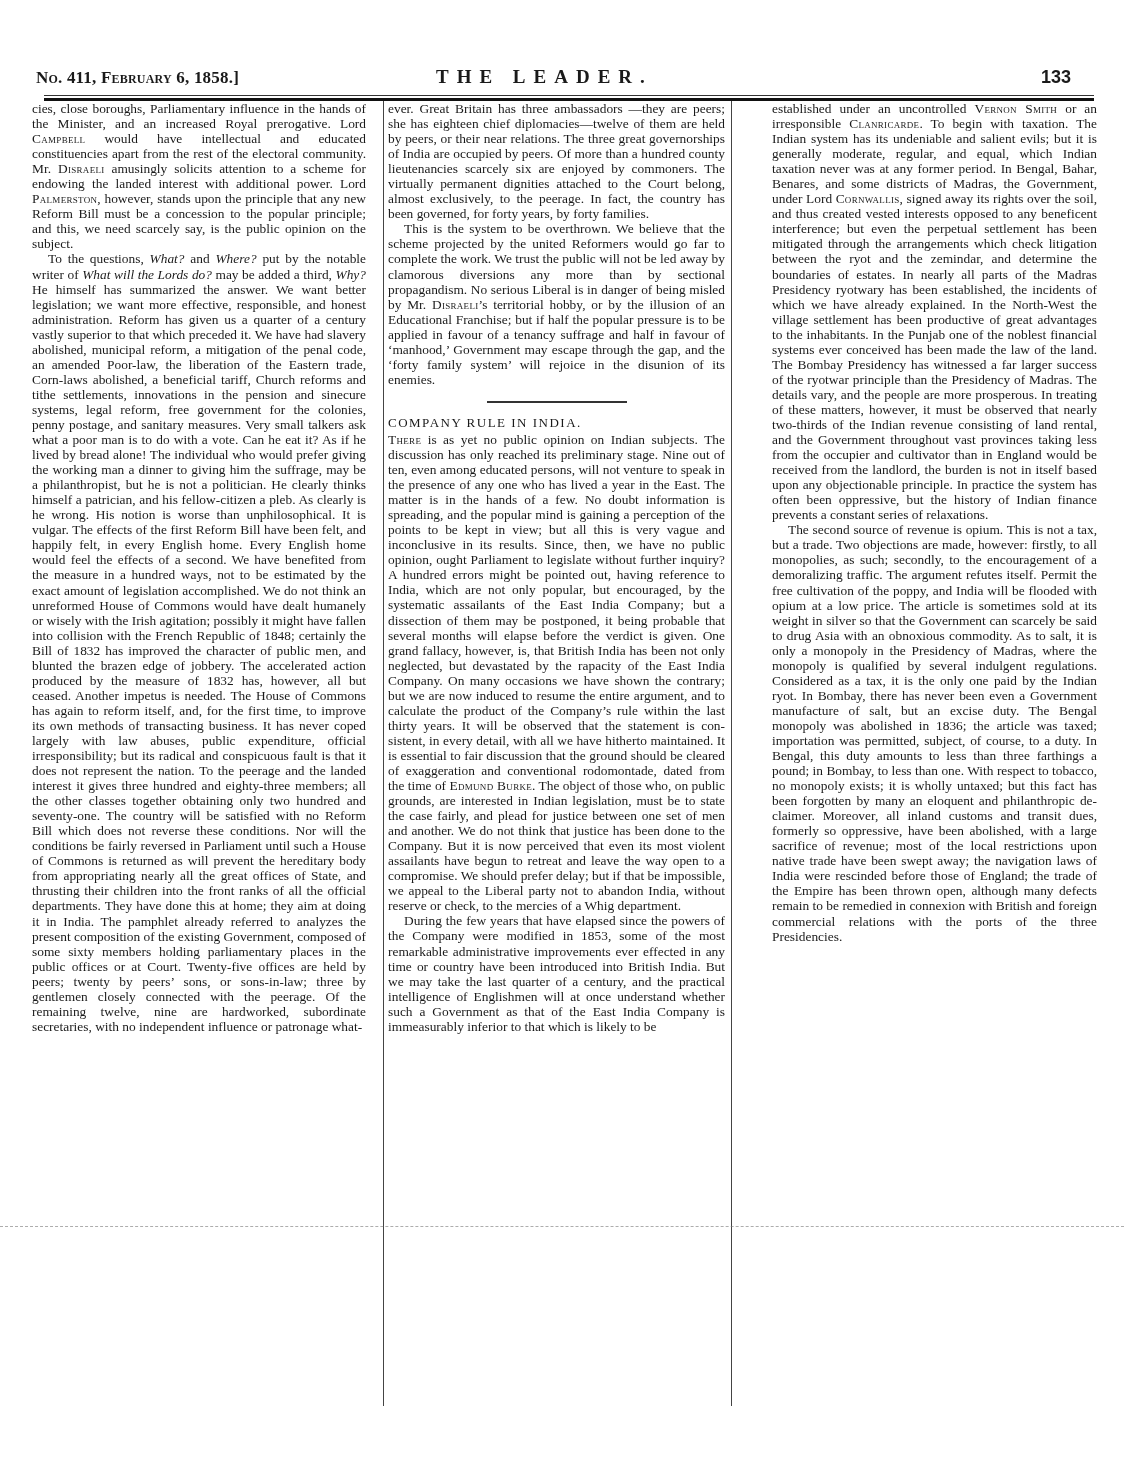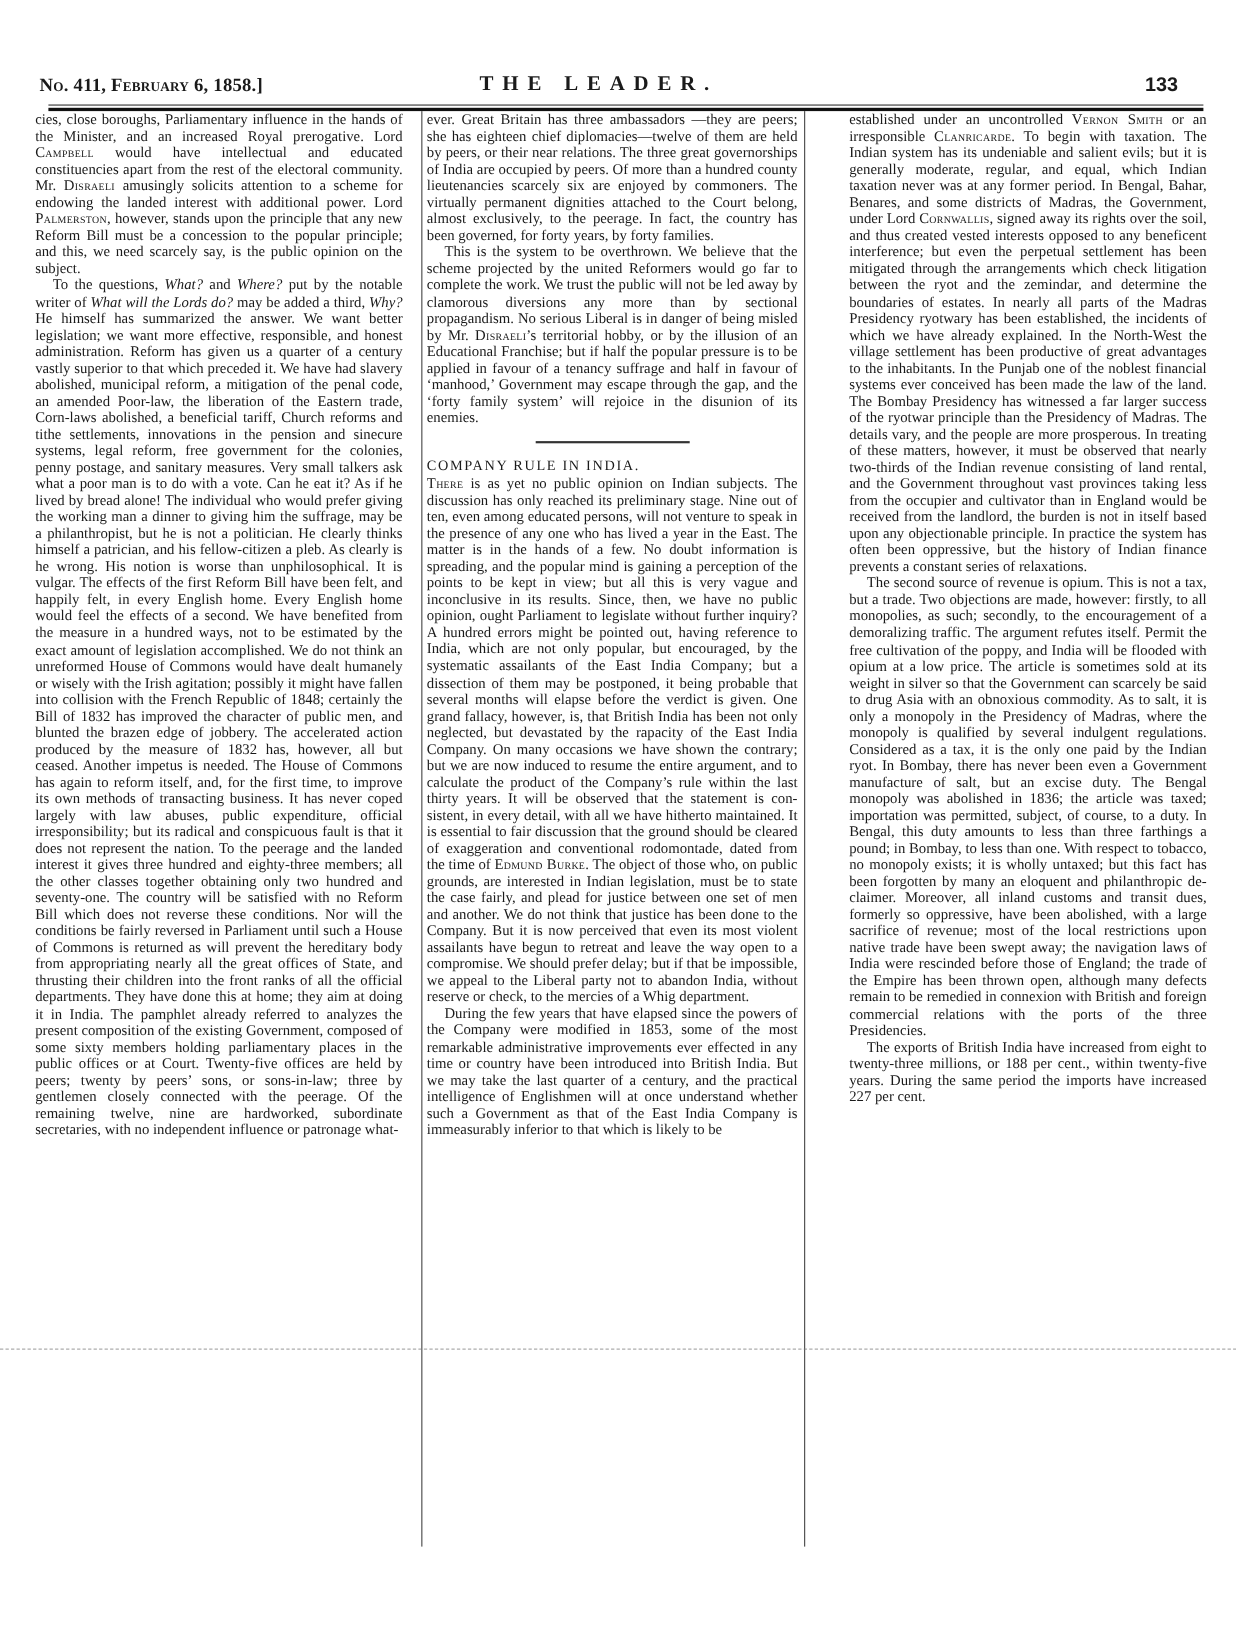--- a/index.html
+++ b/index.html
@@ -87,17 +87,16 @@
     <p class="indent"><span>This is the system to be overthrown. We believe that the scheme projected by the united Reformers would go far to complete the work. We trust the public will not be led away by clamorous diversions any more than by sectional propagandism. No serious Liberal is in danger of being misled by Mr. </span><span class="sc">Disraeli</span><span>’s territorial hobby, or by the illu­sion of an Educational Franchise; but if half the popular pressure is to be applied in favour of a tenancy suffrage and half in favour of ‘manhood,’ Government may escape through the gap, and the ‘forty family system’ will rejoice in the disunion of its enemies.</span></p>
     <div class="section-rule"></div>
     <div class="section-title">COMPANY RULE IN INDIA.</div>
     <p><span class="sc">There</span><span> is as yet no public opinion on Indian subjects. The discussion has only reached its preliminary stage. Nine out of ten, even among educated persons, will not venture to speak in the presence of any one who has lived a year in the East. The matter is in the hands of a few. No doubt information is spreading, and the popular mind is gaining a perception of the points to be kept in view; but all this is very vague and inconclusive in its results. Since, then, we have no public opinion, ought Parliament to legislate with­out further inquiry? A hundred errors might be pointed out, having reference to India, which are not only popular, but en­couraged, by the systematic assailants of the East India Company; but a dissection of them may be postponed, it being probable that several months will elapse before the ver­dict is given. One grand fallacy, however, is, that British India has been not only neglected, but devastated by the rapacity of the East India Company. On many occa­sions we have shown the contrary; but we are now induced to resume the entire argu­ment, and to calculate the product of the Company’s rule within the last thirty years. It will be observed that the statement is con­sistent, in every detail, with all we have hitherto maintained. It is essential to fair discussion that the ground should be cleared of exaggeration and conventional rodomon­tade, dated from the time of </span><span class="sc">Edmund Burke</span><span>. The object of those who, on public grounds, are interested in Indian legislation, must be to state the case fairly, and plead for justice between one set of men and another. We do not think that justice has been done to the Company. But it is now perceived that even its most violent assailants have begun to retreat and leave the way open to a com­promise. We should prefer delay; but if that be impossible, we appeal to the Liberal party not to abandon India, without reserve or check, to the mercies of a Whig depart­ment.</span></p>
     <p class="indent">During the few years that have elapsed since the powers of the Company were modi­fied in 1853, some of the most remarkable administrative improvements ever effected in any time or country have been introduced into British India. But we may take the last quarter of a century, and the practical intelligence of Englishmen will at once un­derstand whether such a Government as that of the East India Company is immea­surably inferior to that which is likely to be</p>
   </div>
 
   <div class="col col-3">
     <p><span>established under an uncontrolled </span><span class="sc">Vernon Smith</span><span> or an irresponsible </span><span class="sc">Clanricarde</span><span>. To begin with taxation. The Indian system has its undeniable and salient evils; but it is generally moderate, regular, and equal, which Indian taxation never was at any for­mer period. In Bengal, Bahar, Benares, and some districts of Madras, the Govern­ment, under Lord </span><span class="sc">Cornwallis</span><span>, signed away its rights over the soil, and thus created vested interests opposed to any beneficent interference; but even the perpetual settle­ment has been mitigated through the ar­rangements which check litigation between the ryot and the zemindar, and determine the boundaries of estates. In nearly all parts of the Madras Presidency ryotwary has been established, the incidents of which we have already explained. In the North-West the village settlement has been pro­ductive of great advantages to the inha­bitants. In the Punjab one of the noblest financial systems ever conceived has been made the law of the land. The Bombay Pre­sidency has witnessed a far larger success of the ryotwar principle than the Presidency of Madras. The details vary, and the people are more prosperous. In treating of these matters, however, it must be observed that nearly two-thirds of the Indian revenue con­sisting of land rental, and the Government throughout vast provinces taking less from the occupier and cultivator than in England would be received from the landlord, the burden is not in itself based upon any objec­tionable principle. In practice the system has often been oppressive, but the history of Indian finance prevents a constant series of relaxations.</span></p>
     <p class="indent">The second source of revenue is opium. This is not a tax, but a trade. Two objec­tions are made, however: firstly, to all mono­polies, as such; secondly, to the encourage­ment of a demoralizing traffic. The argument refutes itself. Permit the free cultivation of the poppy, and India will be flooded with opium at a low price. The article is some­times sold at its weight in silver so that the Government can scarcely be said to drug Asia with an obnoxious commodity. As to salt, it is only a monopoly in the Presidency of Madras, where the monopoly is qualified by several indulgent regulations. Considered as a tax, it is the only one paid by the Indian ryot. In Bombay, there has never been even a Government manufacture of salt, but an excise duty. The Bengal monopoly was abolished in 1836; the article was taxed; importation was permitted, subject, of course, to a duty. In Bengal, this duty amounts to less than three farthings a pound; in Bom­bay, to less than one. With respect to to­bacco, no monopoly exists; it is wholly un­taxed; but this fact has been forgotten by many an eloquent and philanthropic de­claimer. Moreover, all inland customs and transit dues, formerly so oppressive, have been abolished, with a large sacrifice of re­venue; most of the local restrictions upon native trade have been swept away; the na­vigation laws of India were rescinded before those of England; the trade of the Empire has been thrown open, although many defects remain to be remedied in connexion with British and foreign commercial relations with the ports of the three Presidencies.</p>
-    <p class="indent">The exports of British India have increased from eight to twenty-three millions, or 188 per cent., within twenty-five years. During the same period the imports have increased 227 per cent.</p>
   </div>
 
   <div class="crease"></div>
 </div>
 
 </body></html>

